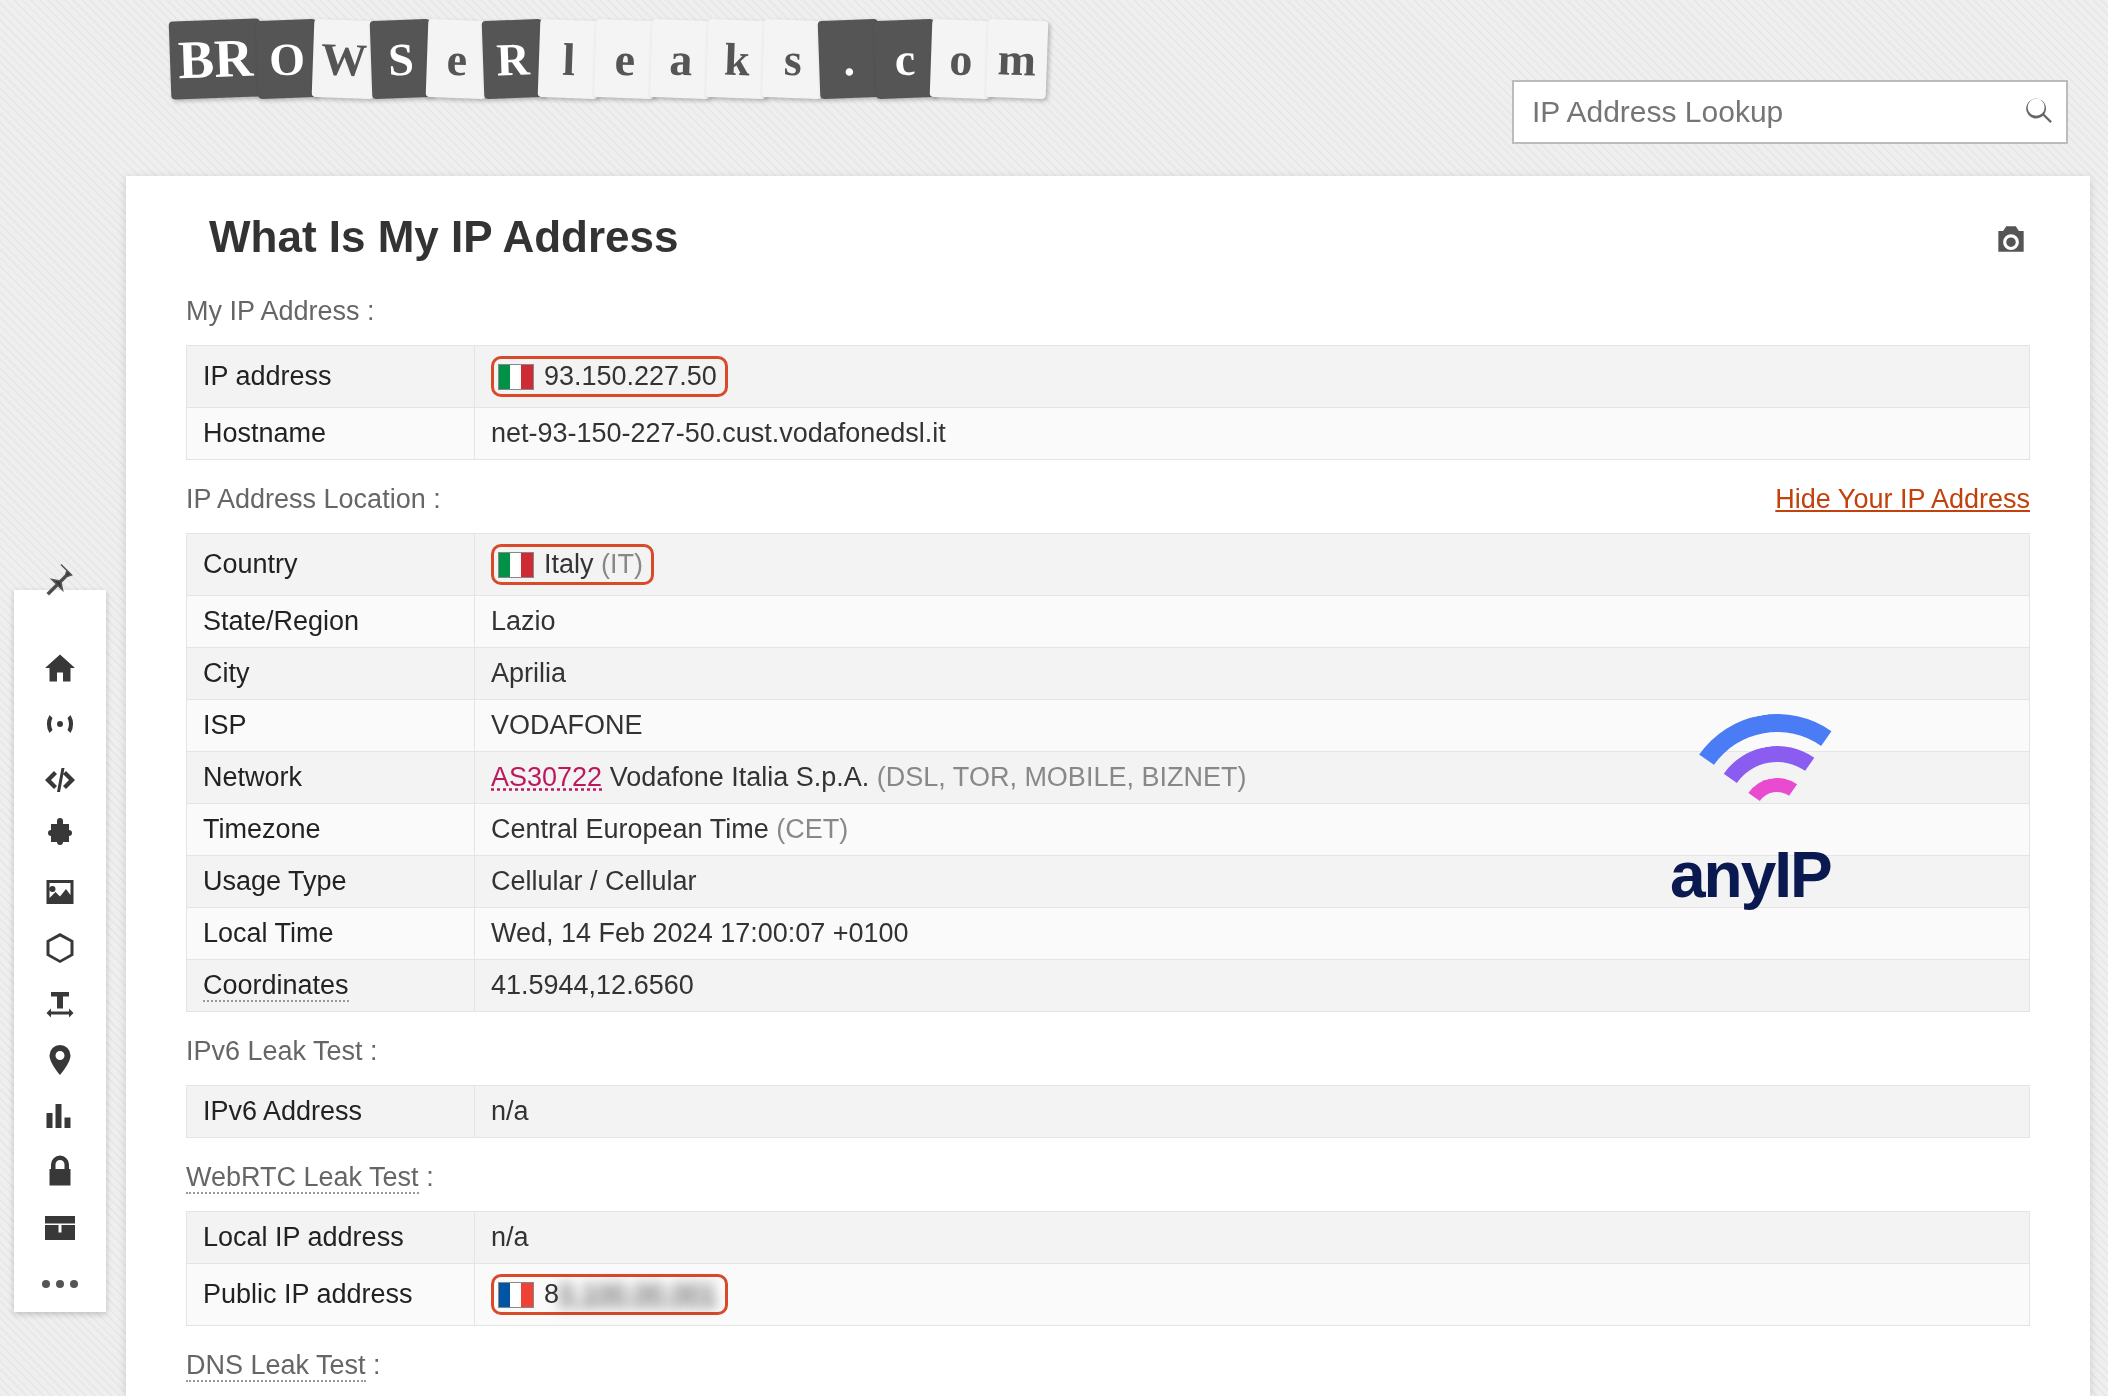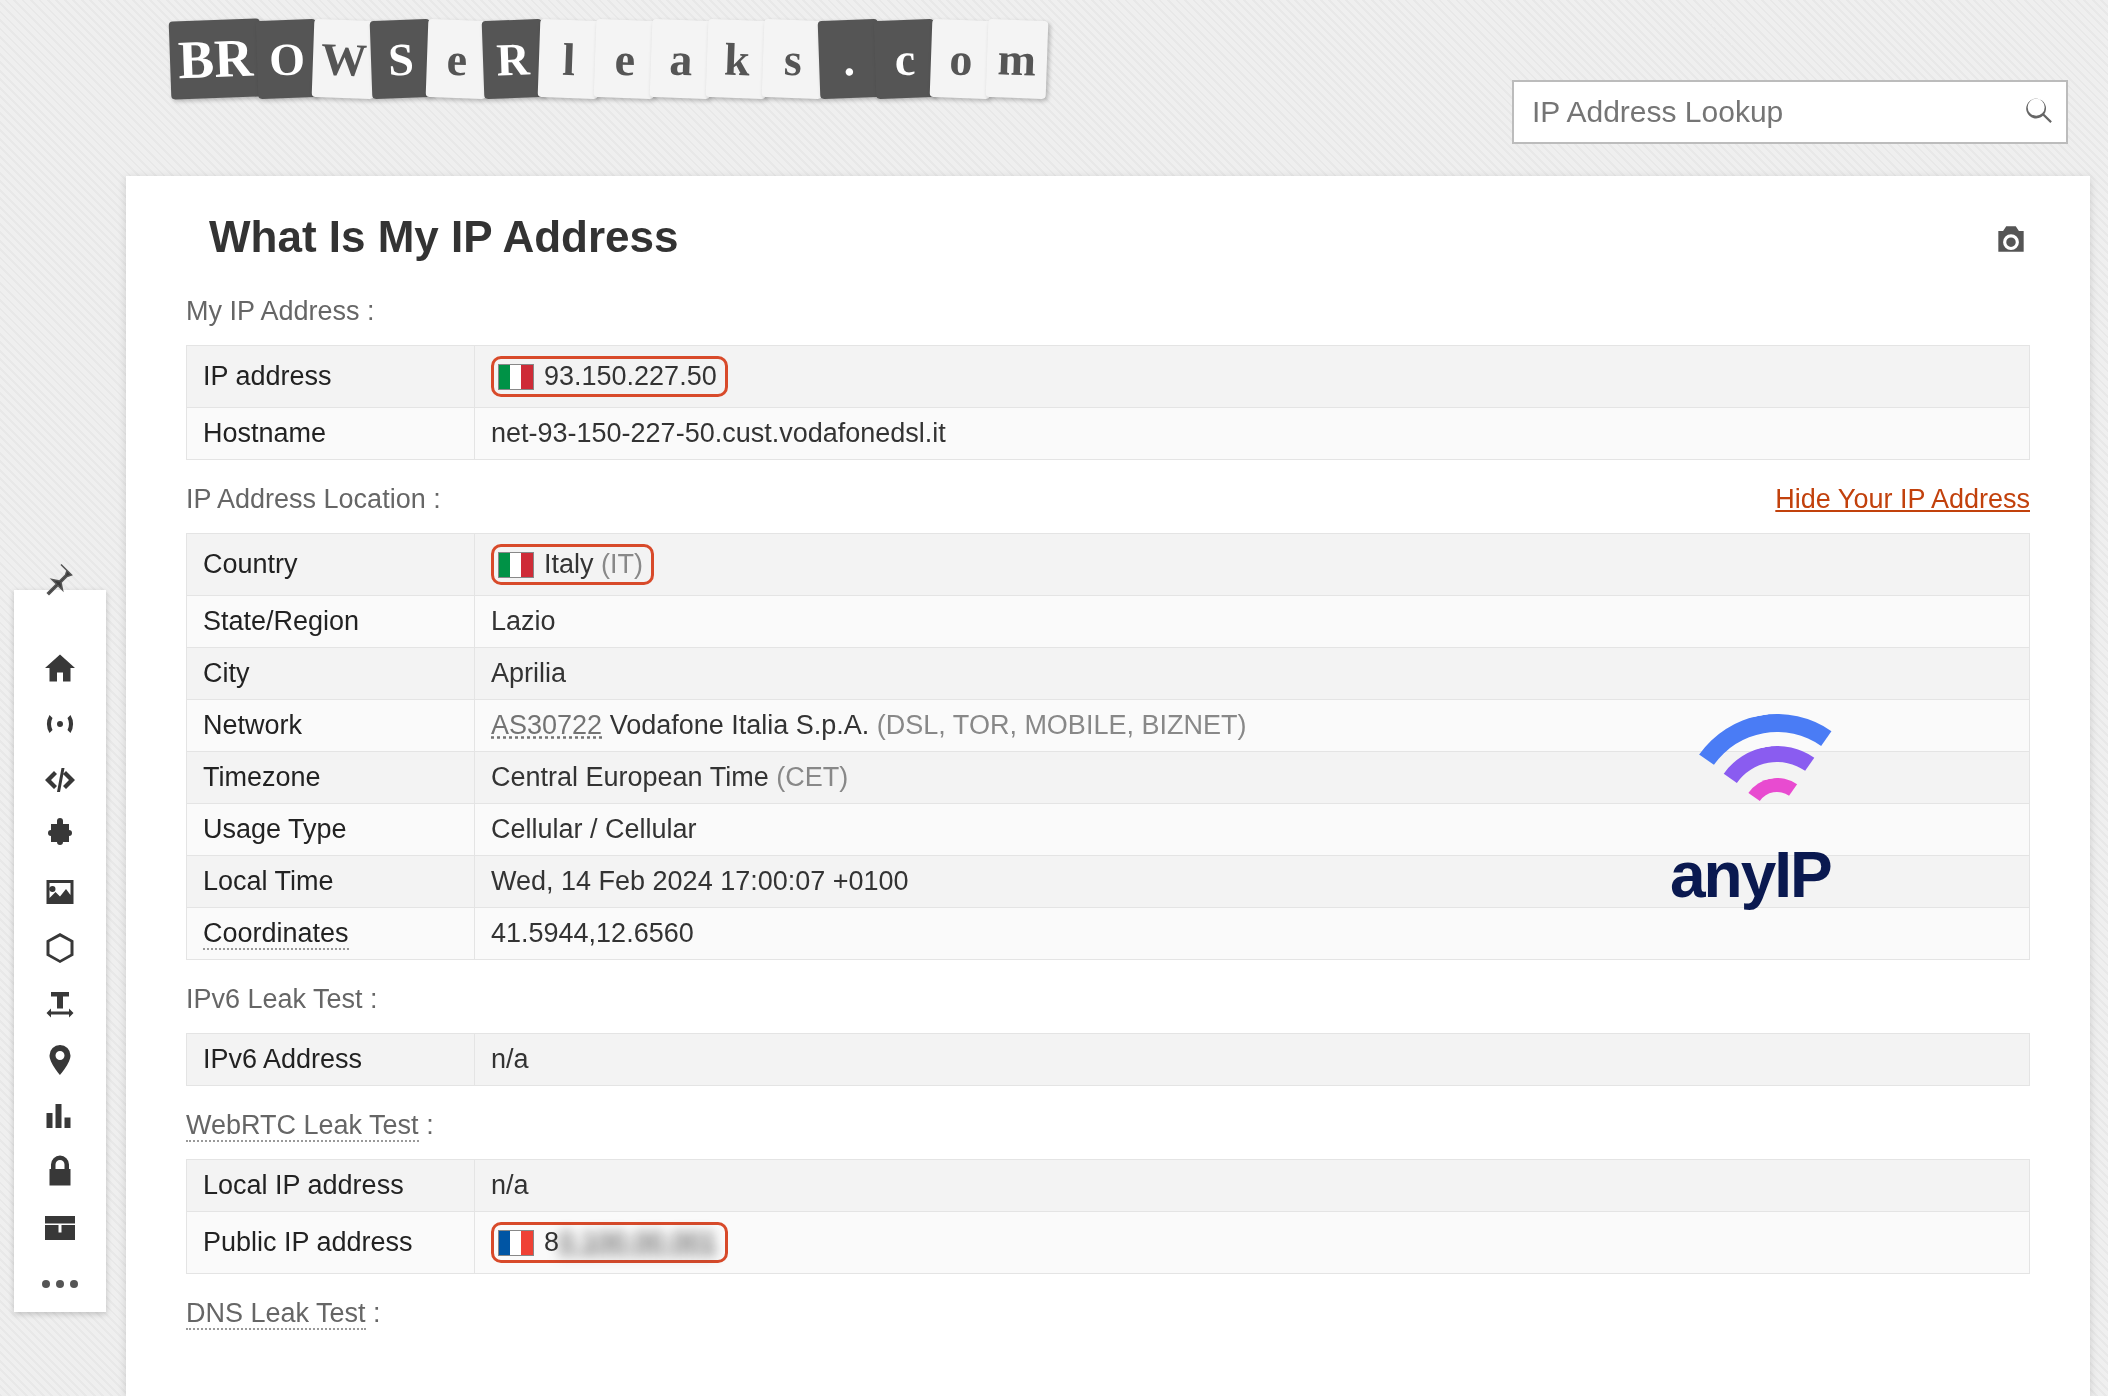--- a/index.html
+++ b/index.html
@@ -87,21 +87,21 @@
     font-size: 27px;
   }
   table.kv td {
     padding: 10px 16px;
     border: 1px solid #e4e4e4;
   }
   table.kv tr:nth-child(odd) td { background:#f3f3f3; }
   table.kv tr:nth-child(even) td { background:#fafafa; }
   table.kv td:first-child { width: 288px; font-weight: 400; color:#222; }
   .dotted-label { border-bottom: 2px dotted #999; }
-  .link { color:#737373; text-decoration: underline dotted; margin-top: 28px; }
+  .link { color:#be185d; text-decoration: underline dotted; margin-top: 28px; }
   .muted { color:#888; }
 
   .redbox {
     display: inline-flex; align-items: center;
     border: 3px solid #d84a2a; border-radius: 10px;
     padding: 2px 8px 2px 4px;
   }
 
   .flag {
     width: 36px; height: 26px; display: inline-block;
@@ -306,20 +306,24 @@
     </tr>
     <tr>
       <td>State/Region</td>
       <td>Lazio</td>
     </tr>
     <tr>
       <td>City</td>
       <td>Aprilia</td>
     </tr>
     <tr>
+      <td>ISP</td>
+      <td>VODAFONE</td>
+    </tr>
+    <tr>
       <td>Network</td>
       <td>
         <span class="link">AS30722</span>
         <span>Vodafone Italia S.p.A.</span>
         <span class="muted">(DSL, TOR, MOBILE, BIZNET)</span>
       </td>
     </tr>
     <tr>
       <td>Timezone</td>
       <td>

